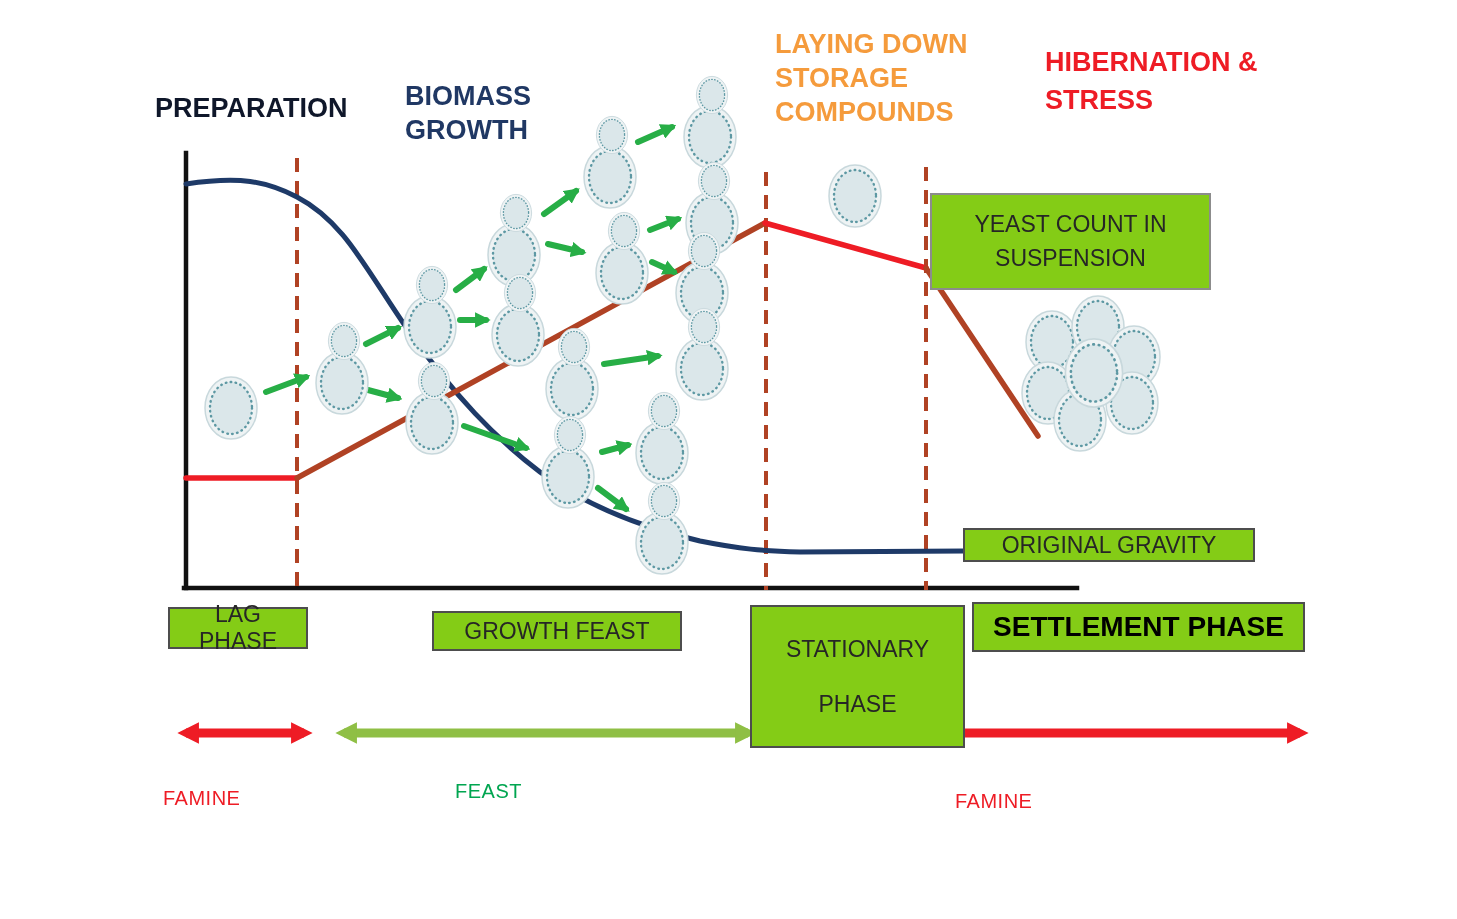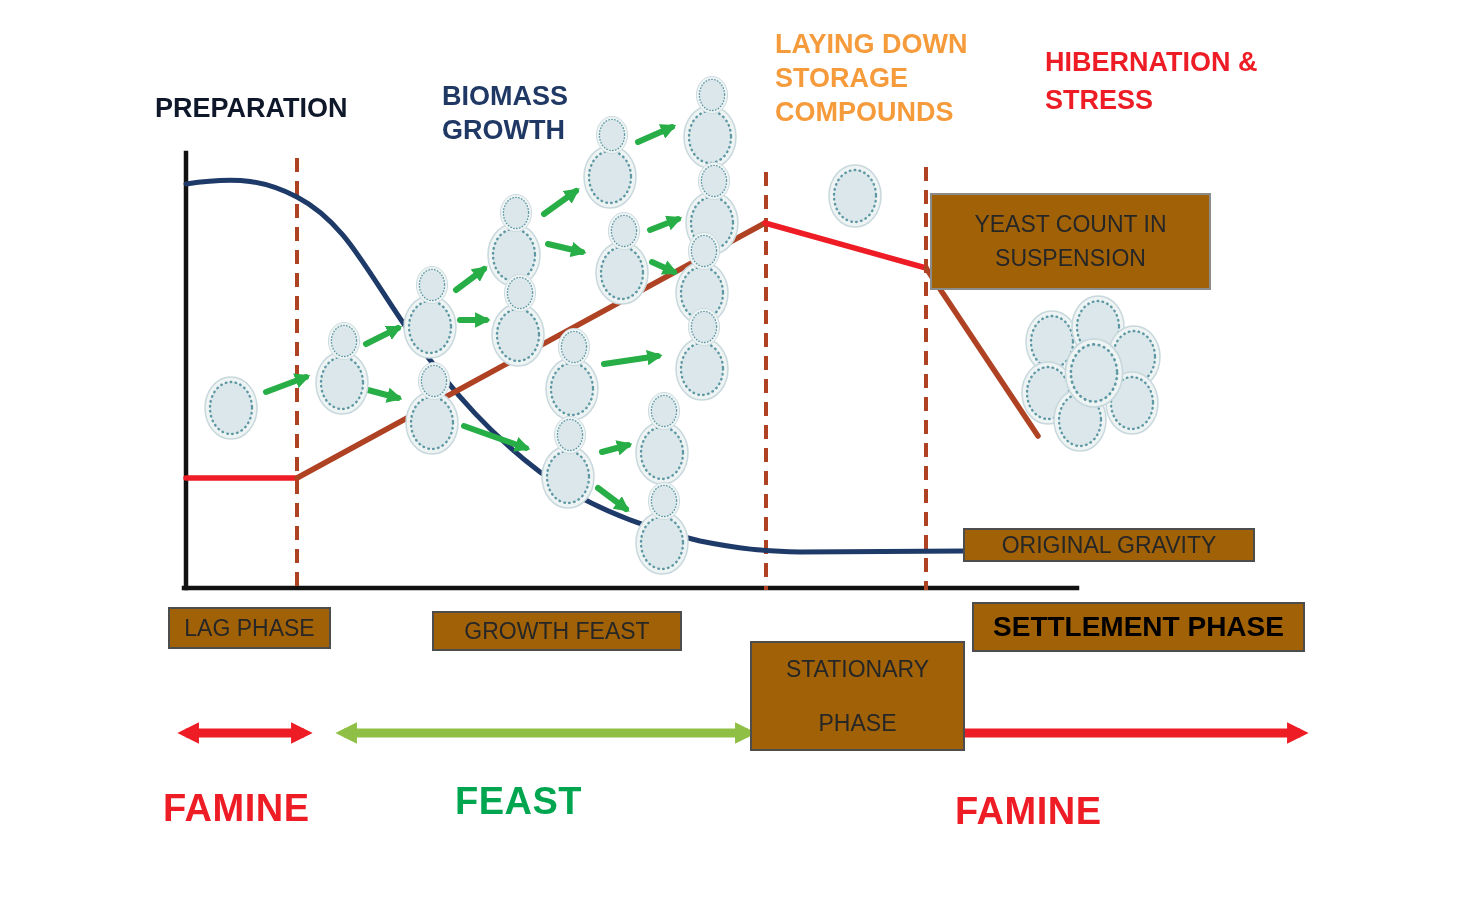--- a/index.html
+++ b/index.html
@@ -4,38 +4,38 @@
 <style>
   html,body { margin:0; padding:0; background:#ffffff; }
   .canvas {
     position:relative; width:1457px; height:919px; background:#ffffff;
     overflow:hidden; font-family:"Liberation Sans", sans-serif;
   }
   svg.gfx { position:absolute; left:0; top:0; width:1457px; height:919px; }
 
   .lbl { position:absolute; font-weight:bold; line-height:1.25; }
   .lbl-preparation { left:155px; top:92px;  color:#0f172a; font-size:27px; }
-  .lbl-biomass     { left:405px; top:80px;  color:#203864; font-size:27px; width:160px;margin-left:37px; }
+  .lbl-biomass     { left:405px; top:80px;  color:#203864; font-size:27px; width:160px; }
   .lbl-laying      { left:775px; top:28px;  color:#f59b3c; font-size:27px; width:225px; }
   .lbl-hibernation { left:1045px;top:44px;  color:#ee1c25; font-size:27px; width:255px; line-height:1.4; }
 
   .pbox {
-    position:absolute; background:#a16207; border:2px solid #4d4d4d;
+    position:absolute; background:#84cc16; border:2px solid #4d4d4d;
     display:flex; align-items:center; justify-content:center;
     text-align:center; color:#262626; font-size:23px; box-sizing:border-box;
     padding:2px 6px;
   }
   .box-yeastcount { left:930px; top:193px; width:281px; height:97px; border-color:#8c8c8c; line-height:1.45; }
   .box-gravity    { left:963px; top:528px; width:292px; height:34px; border-color:#4d4d4d; }
-  .box-lag        { left:168px; top:607px; width:163px; height:42px; }
+  .box-lag        { left:168px; top:607px; width:140px; height:42px; }
   .box-growth     { left:432px; top:611px; width:250px; height:40px; }
-  .box-stationary { left:750px; top:605px; width:215px; height:110px; line-height:2.35;margin-top:36px; }
+  .box-stationary { left:750px; top:605px; width:215px; height:143px; line-height:2.35; }
   .box-settlement { left:972px; top:602px; width:333px; height:50px; font-weight:bold; color:#000000; font-size:28px; }
 
-  .tl { position:absolute; font-weight:bold; font-size:38px; letter-spacing:0.5px; }
+  .tl { position:absolute; font-weight:normal; font-size:20px; letter-spacing:0.5px; }
   .tl-famine-left  { left:163px; top:787px; color:#ee1c25; }
   .tl-feast        { left:455px; top:780px; color:#00a550; }
   .tl-famine-right { left:955px; top:790px; color:#ee1c25; }
 
   .axis   { stroke:#111111; stroke-width:4.5; fill:none; stroke-linecap:square; }
   .divider{ stroke:#b04224; stroke-width:4; fill:none; stroke-dasharray:14 9; }
   .navy   { stroke:#1e3a68; stroke-width:5; fill:none; stroke-linecap:round; }
   .redln  { stroke:#ee1c25; stroke-width:5.5; fill:none; stroke-linecap:round; }
   .brownln{ stroke:#b04224; stroke-width:5.5; fill:none; stroke-linecap:round; }
   .garrow { stroke:#27ae46; stroke-width:6; stroke-linecap:round; }

